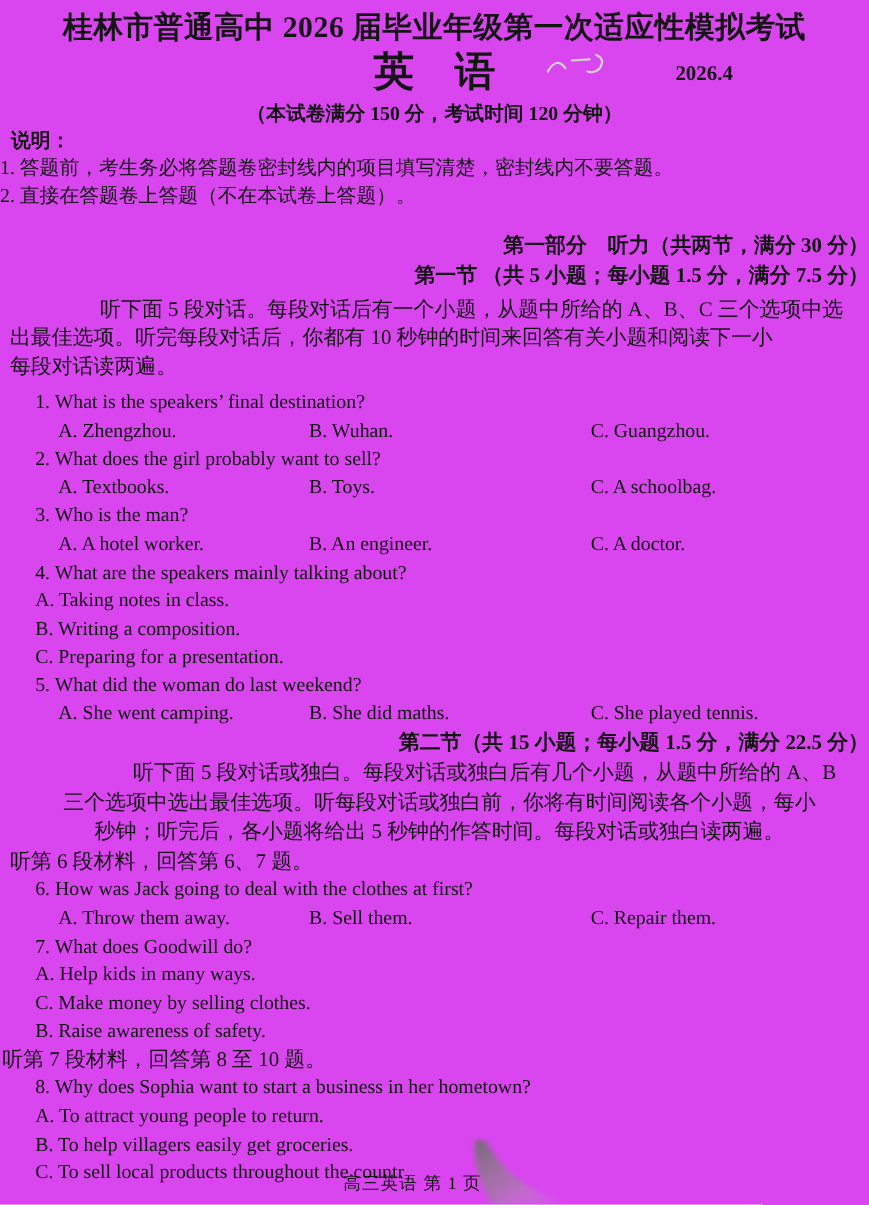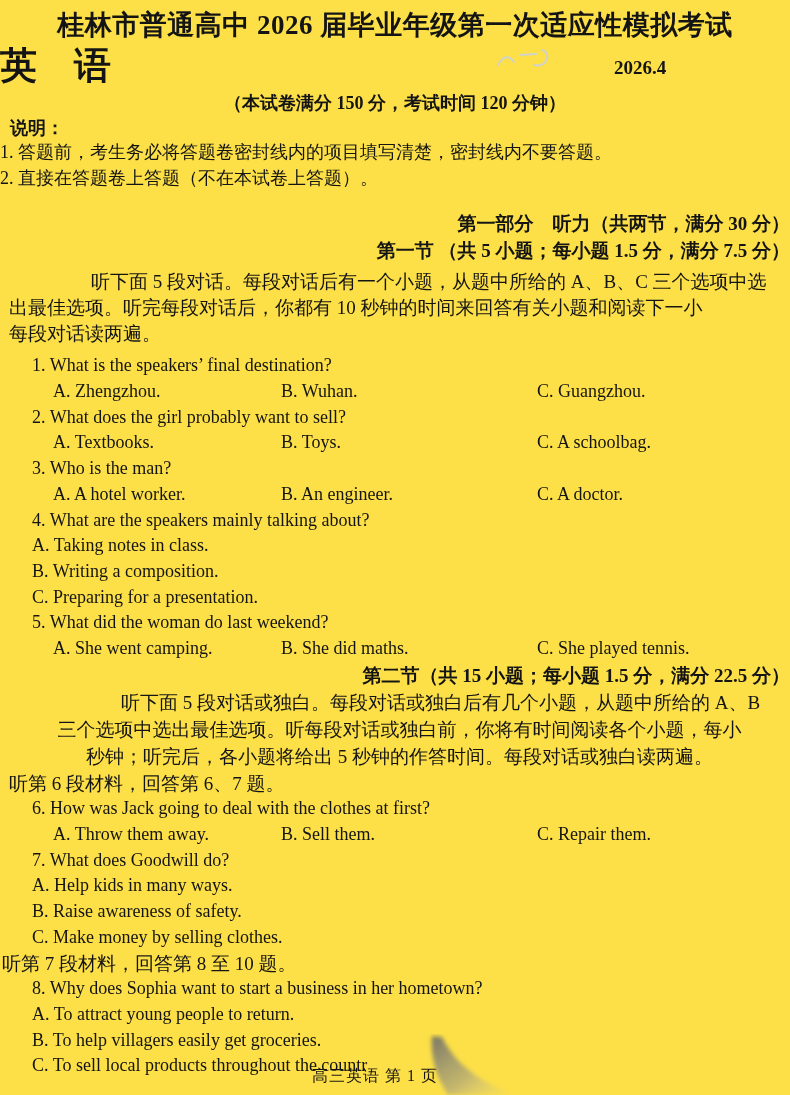--- a/index.html
+++ b/index.html
@@ -6,34 +6,34 @@
   body {
     width: 790px; height: 1095px;
     background: #ffffff;
     font-family: "Liberation Serif", serif;
     color: #141414;
   }
   #page {
     position: relative;
     width: 790px; height: 1095px;
     overflow: hidden;
-    background: #fde047;
+    background: #d946ef;
   }
   .doc-title {
     padding-top: 9px;
     text-align: center;
     font-size: 27px;
     font-weight: bold;
     line-height: 33px;
     letter-spacing: 0.5px;
     white-space: nowrap;
   }
   .subject-row { position: relative; height: 46px; margin-top: 1px; }
   .subject {
-    text-align: left;
+    text-align: center;
     font-size: 37px;
     font-weight: bold;
     line-height: 46px;
     white-space: nowrap;
   }
   .exam-date {
     position: absolute;
     left: 614px; top: 14px;
     font-size: 19px;
     font-weight: bold;
@@ -181,22 +181,22 @@
 
   <div class="en-q">6. How was Jack going to deal with the clothes at first?</div>
   <div class="opt-row">
     <span class="col-a">A. Throw them away.</span>
     <span class="col-b">B. Sell them.</span>
     <span class="col-c">C. Repair them.</span>
   </div>
 
   <div class="en-q">7. What does Goodwill do?</div>
   <div class="opt-stack">A. Help kids in many ways.</div>
+  <div class="opt-stack">C. Make money by selling clothes.</div>
   <div class="opt-stack">B. Raise awareness of safety.</div>
-  <div class="opt-stack">C. Make money by selling clothes.</div>
 
   <div class="material clip-left">听第 7 段材料，回答第 8 至 10 题。</div>
 
   <div class="en-q">8. Why does Sophia want to start a business in her hometown?</div>
   <div class="opt-stack">A. To attract young people to return.</div>
   <div class="opt-stack">B. To help villagers easily get groceries.</div>
   <div class="opt-stack">C. To sell local products throughout the countr</div>
 
   <div class="page-footer">高三英语 第 1 页</div>
 

